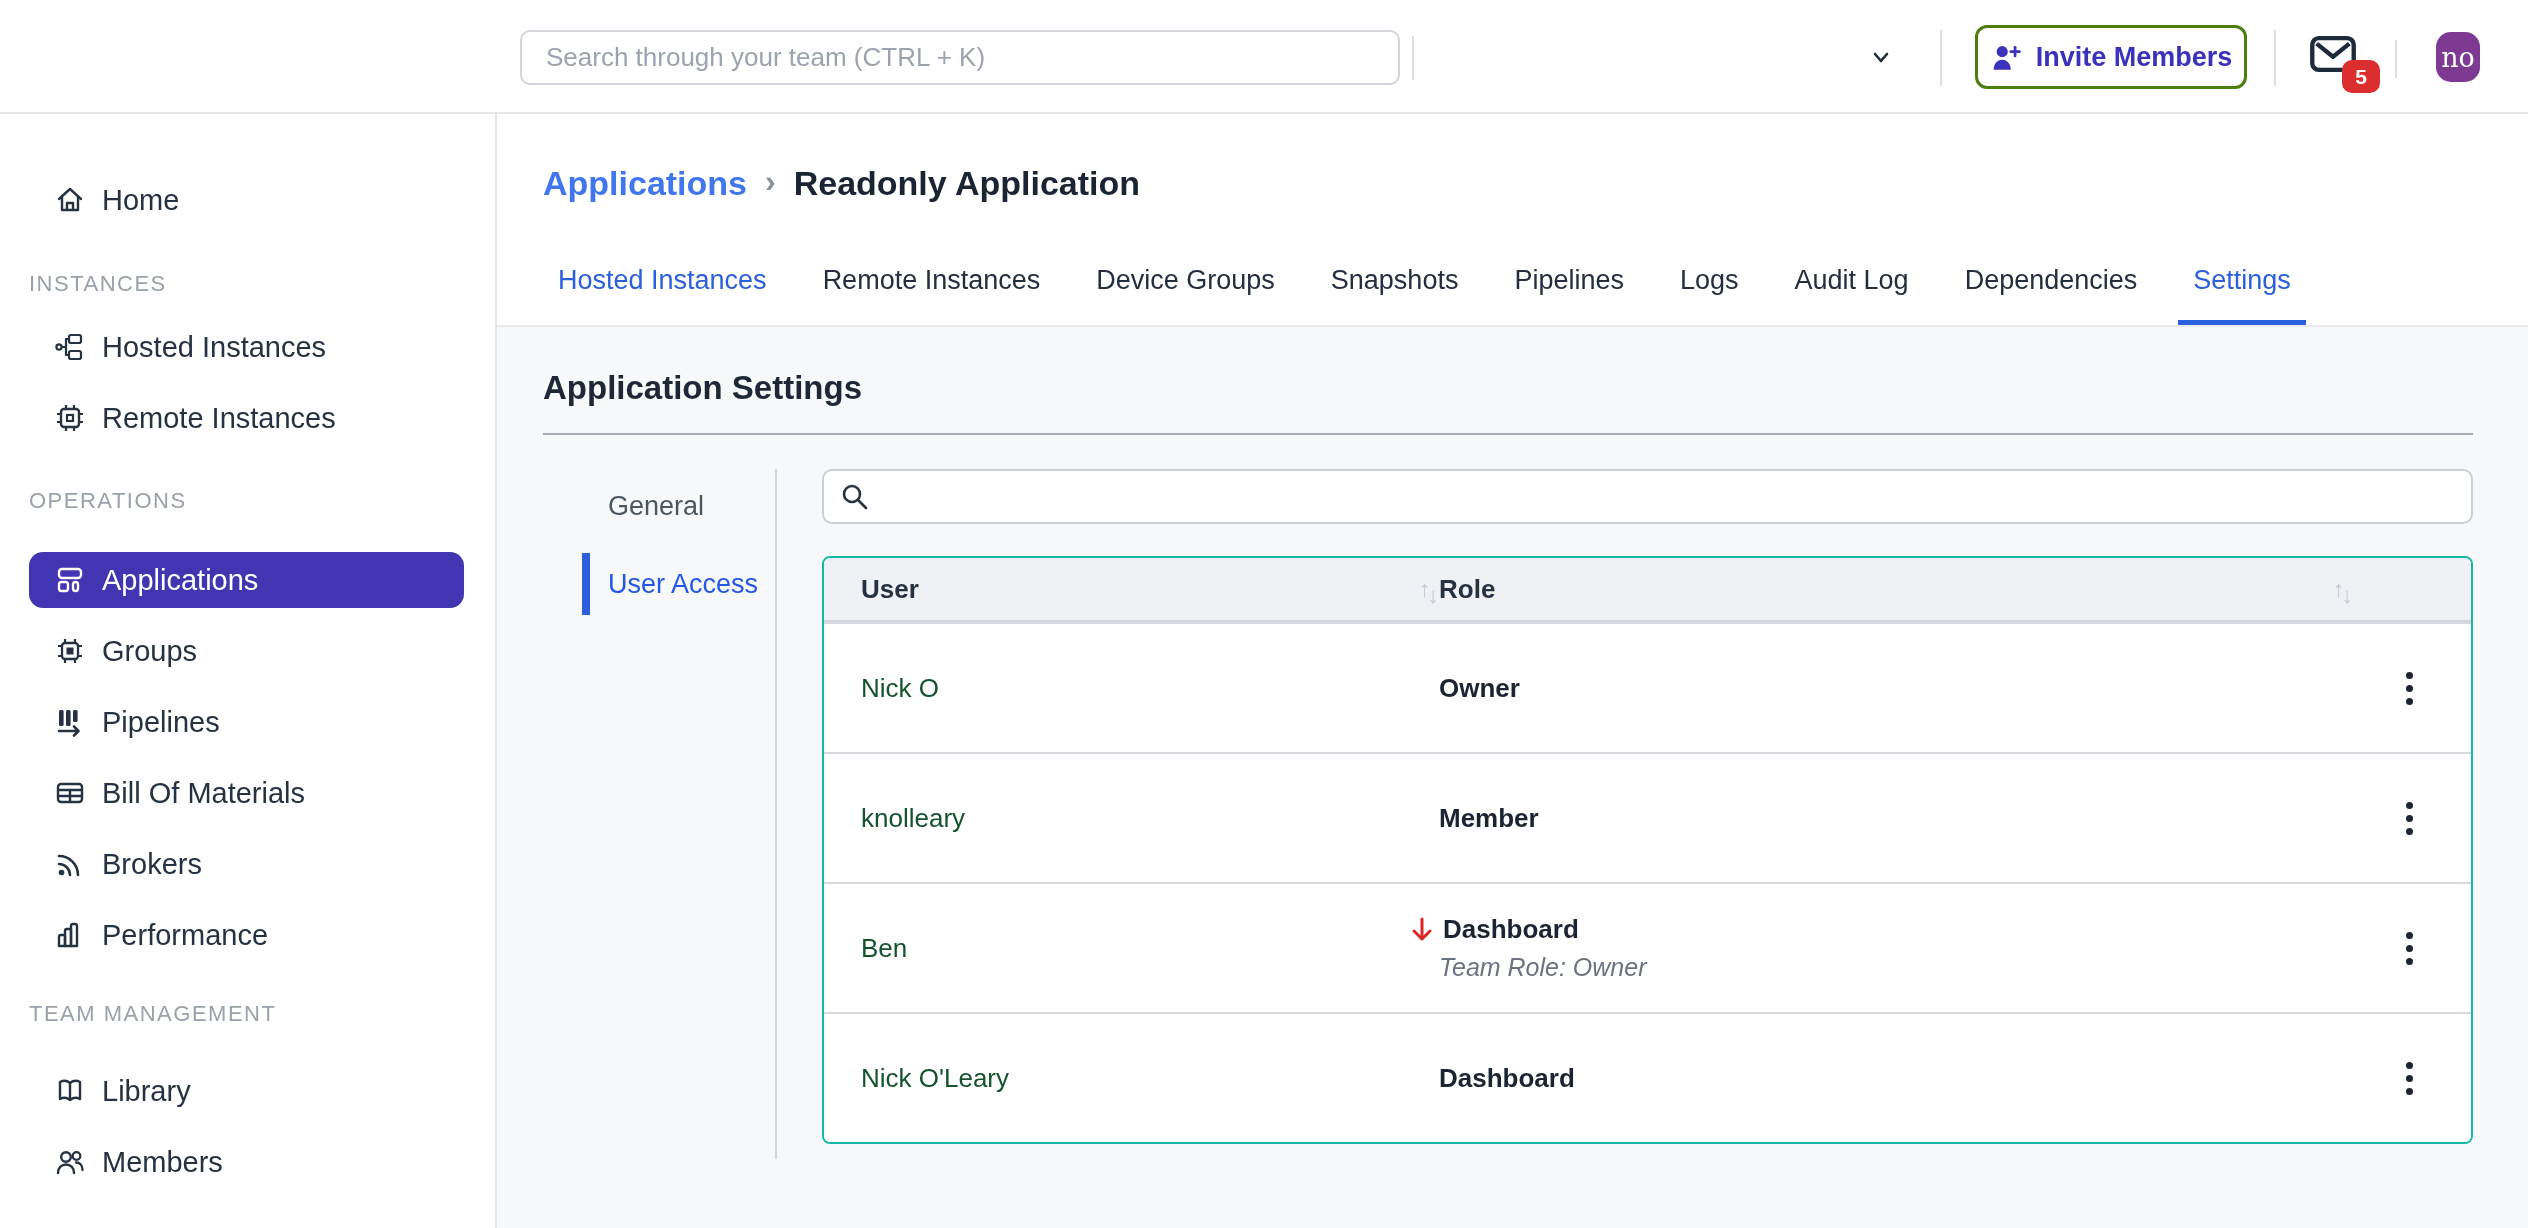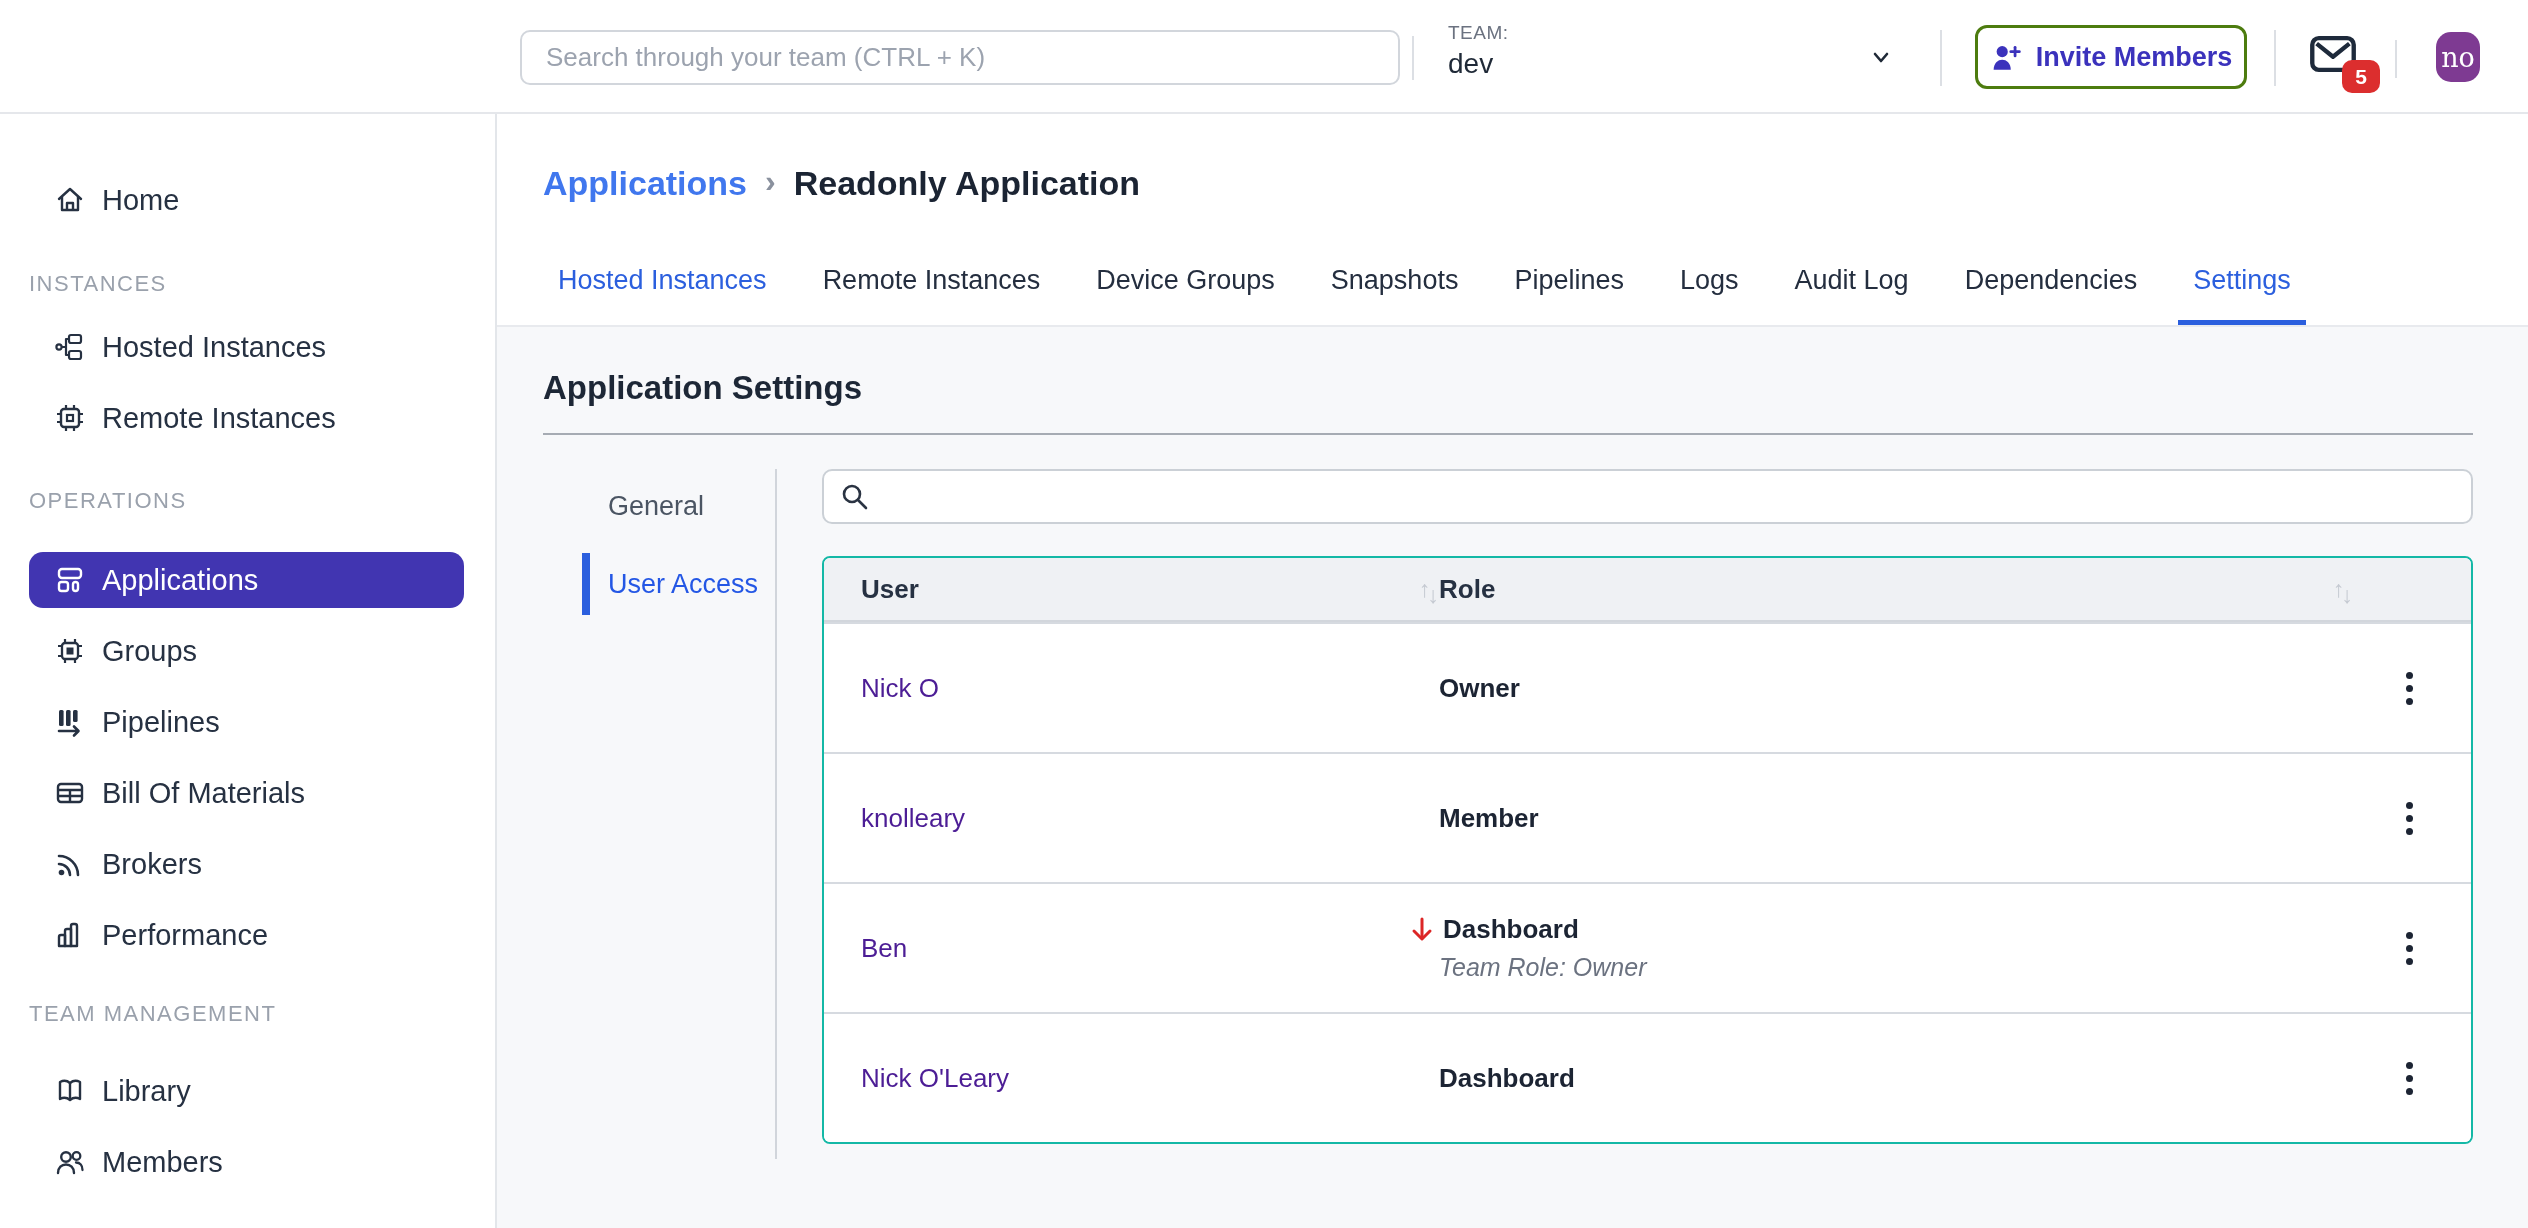--- a/index.html
+++ b/index.html
@@ -65,41 +65,37 @@
   .panel-search svg { position:absolute; left:18px; top:13px; }
 
   .table { margin-top:32px; border:2px solid #14b8a6; border-radius:8px; background:#fff; overflow:hidden; }
   .thead { display:flex; align-items:center; height:64px; background:#EFF1F4; border-bottom:2px solid #D2D6DC; font-size:26px; font-weight:bold; color:#263142; }
   .col-user { width:615px; flex:0 0 615px; padding-left:37px; display:flex; align-items:center; justify-content:space-between; }
   .col-role { flex:1; display:flex; align-items:center; justify-content:space-between; padding-right:118px; }
   .sort { display:inline-flex; font-size:23px; color:#C5CAD2; font-weight:normal; cursor:pointer; line-height:1; }
   .sort .dn { transform:translateY(6px); margin-left:-3px; }
   .row { display:flex; align-items:center; height:130px; background:#fff; border-top:2px solid #D6DAE0; font-size:26px; }
   .row:first-of-type { border-top:none; }
-  .cell-user { width:615px; flex:0 0 615px; padding-left:37px; color:#4c1d95; }
+  .cell-user { width:615px; flex:0 0 615px; padding-left:37px; color:#14532d; }
   .cell-role { flex:1; font-weight:bold; color:#1C2433; }
   .role-stack { display:flex; flex-direction:column; gap:8px; }
   .role-line { display:flex; align-items:center; gap:8px; margin-left:-30px; }
   .role-note { font-style:italic; font-weight:normal; color:#6B7280; font-size:25px; }
   .kebab { display:flex; flex-direction:column; gap:6px; margin-right:50px; padding:8px; cursor:pointer; }
   .kebab i { width:7px; height:7px; border-radius:50%; background:#1C2433; display:block; }
 </style>
 </head>
 <body>
 
 <header class="topbar">
 
   <input class="global-search" type="text" placeholder="Search through your team (CTRL + K)" style="">
 
   <span class="vdiv vd1"></span>
 
-  <div class="team-select">
-    <div class="team-label">TEAM:</div>
-    <div class="team-name">dev</div>
-  </div>
   <svg class="team-chevron" width="26" height="26" viewBox="0 0 26 26">
     <polyline points="7,10 13,17 19,10" fill="none" stroke="#1F2937" stroke-width="2.6" stroke-linecap="round" stroke-linejoin="round"></polyline>
   </svg>
 
   <span class="vdiv vd2"></span>
 
   <button class="invite-btn">
     <svg width="33" height="30" viewBox="0 0 30 28">
       <circle cx="11" cy="9" r="5.2" fill="#3B32BC"></circle>
       <path d="M3 26 c0-6.5 4-9.5 8-9.5 s8 3 8 9.5 z" fill="#3B32BC"></path>

